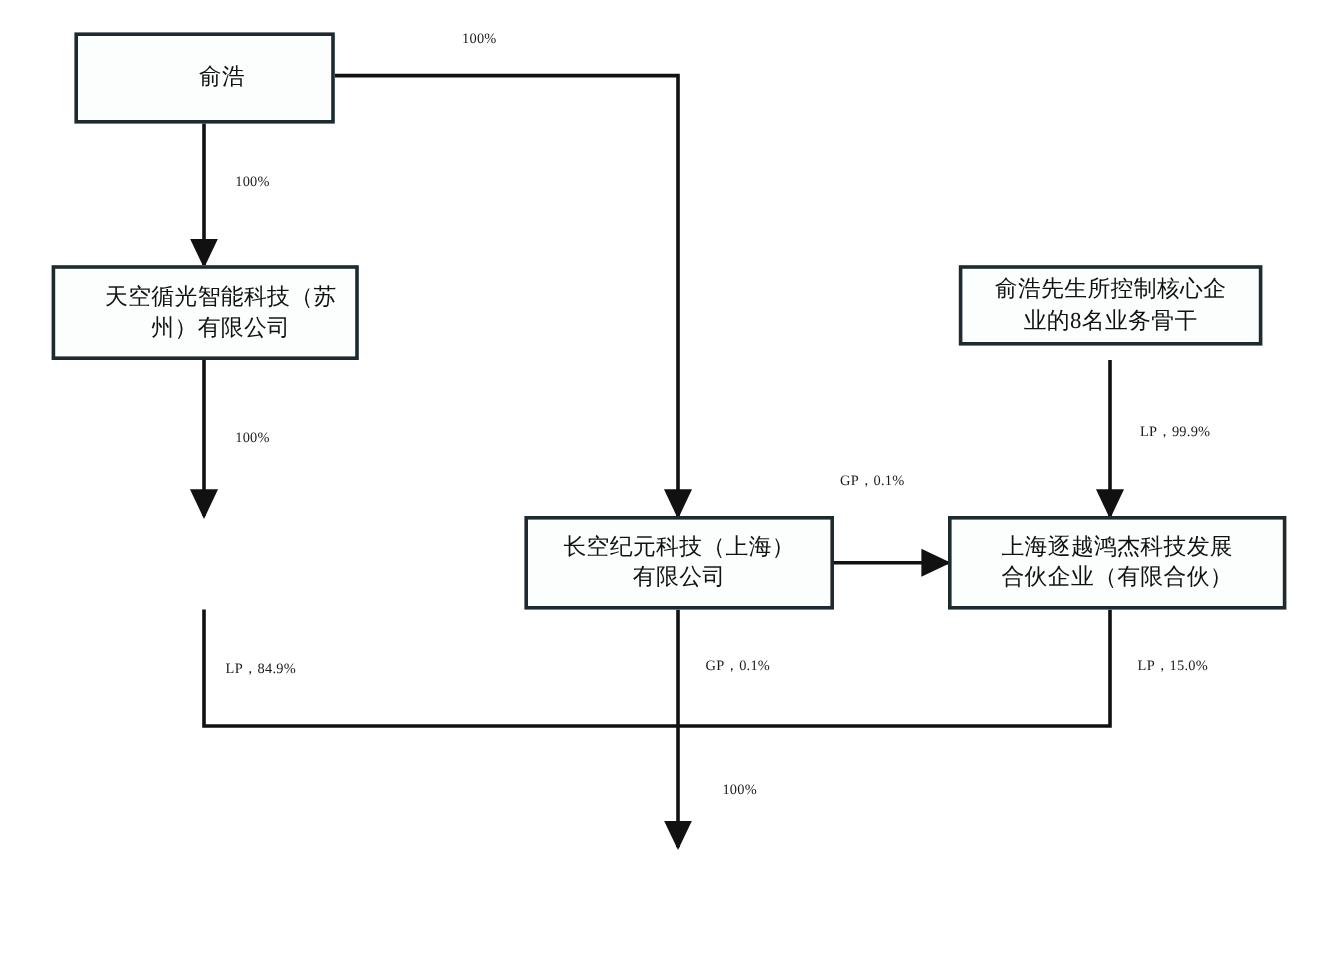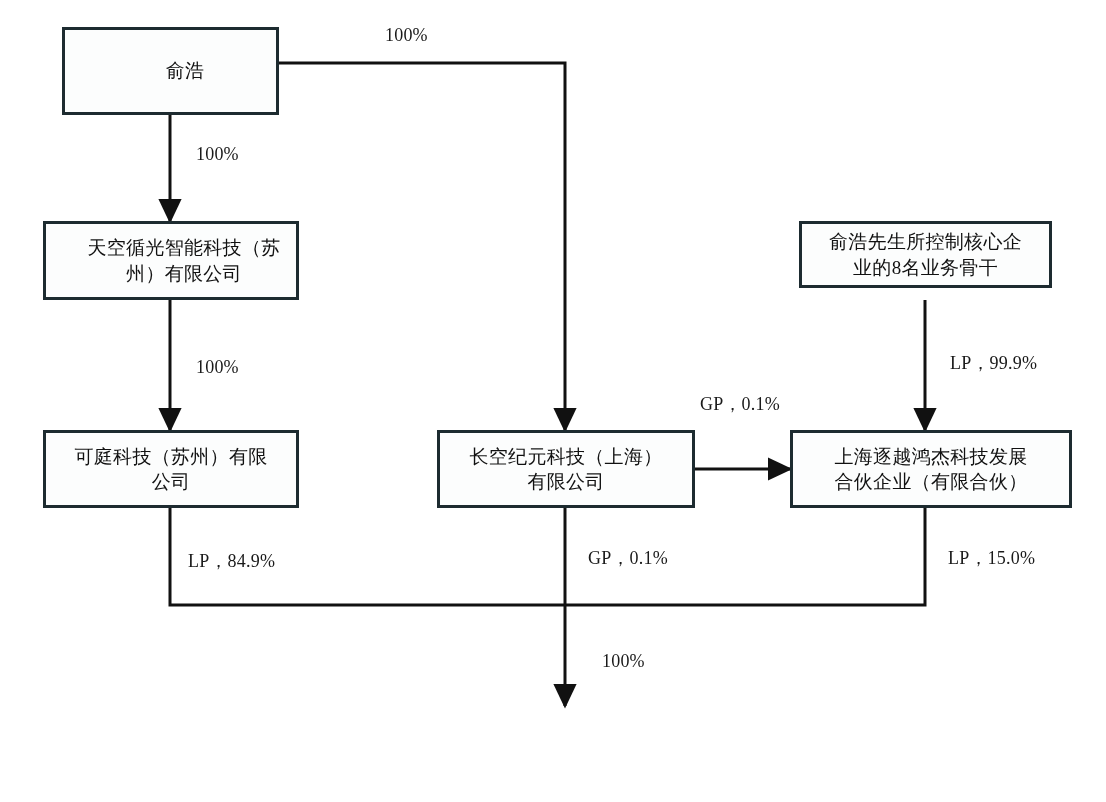--- a/index.html
+++ b/index.html
@@ -41,21 +41,21 @@
     padding: 2px 6px;
   }
   .node-label {
     display: block;
     width: 100%;
     white-space: pre-line;
   }
   .edge-label {
     position: absolute;
     color: #1a1a1a;
-    font-size: 18px;
+    font-size: 12px;
     white-space: nowrap;
     letter-spacing: 0.2px;
   }
 </style>
 </head>
 <body>
 
 <div id="diagram-root">
 
   <svg id="edge-layer" viewBox="0 0 1106 802" width="1106" height="802" xmlns="http://www.w3.org/2000/svg">
@@ -94,33 +94,29 @@
     </g>
 
     <g>
       <path d="M565,508 L565,605" fill="none" stroke="#111111" stroke-width="3"></path>
     </g>
     <g>
       <path d="M565,605 L565,706" fill="none" stroke="#111111" stroke-width="3" marker-end="url(#arrowhead)"></path>
     </g>
   </svg>
 
-  <div class="node" style="left:62px; top:27px; width:217px; height:88px;padding-left:35px;">
+  <div class="node" style="left:62px; top:27px; width:217px; height:76px;padding-left:35px;">
     <span class="node-label">俞浩</span>
   </div>
 
   <div class="node" style="left:43px; top:221px; width:256px; height:79px;padding-left:32px;">
     <span class="node-label">天空循光智能科技（苏
 州）有限公司</span>
   </div>
 
-  <div class="node" style="left:43px; top:430px; width:256px; height:78px;">
-    <span class="node-label">可庭科技（苏州）有限
-公司</span>
-  </div>
 
   <div class="node" style="left:437px; top:430px; width:258px; height:78px;">
     <span class="node-label">长空纪元科技（上海）
 有限公司</span>
   </div>
 
   <div class="node" style="left:799px; top:221px; width:253px; height:67px;">
     <span class="node-label">俞浩先生所控制核心企
 业的8名业务骨干</span>
   </div>

